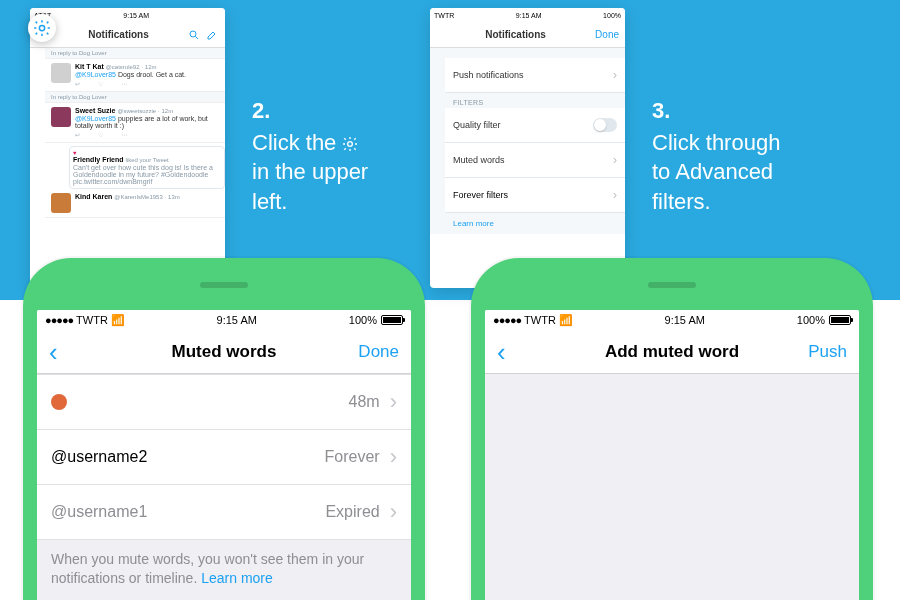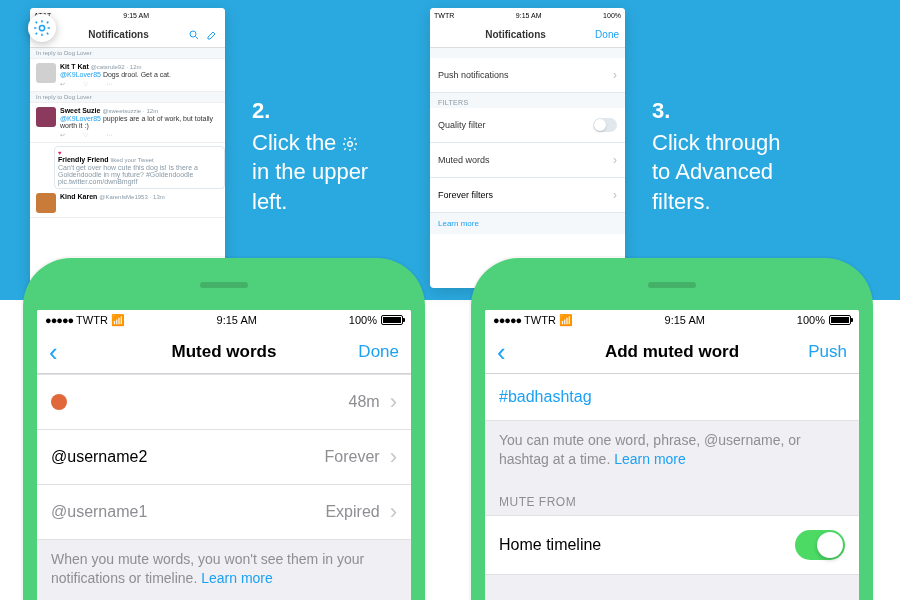--- a/index.html
+++ b/index.html
@@ -6,21 +6,21 @@
   body { width: 900px; height: 600px; background: #fff; overflow: hidden; position: relative; }
   .blue-bg { position: absolute; top: 0; left: 0; width: 900px; height: 300px; background: #2aa9e0; }
   .top-wrap { position: absolute; top: 0; width: 800px; height: 300px; display: flex; }
   .top-half { width: 450px; height: 300px; position: relative; }
   .small-phone { position: absolute; top: 8px; left: 30px; width: 195px; height: 280px; background: #fff; border-radius: 4px; overflow: hidden; box-shadow: 0 4px 16px rgba(0,0,0,.15); }
   .sp-status { height: 14px; background: #fff; display:flex; align-items:center; justify-content:space-between; padding:0 4px; font-size:7px; color:#000; }
   .sp-nav { height: 26px; background:#fff; border-bottom:1px solid #ddd; display:flex; align-items:center; justify-content:space-between; padding:0 6px; }
   .sp-nav-title { font-size:10px; font-weight:600; color:#333; }
   .sp-icon { width:14px; height:14px; display:flex; align-items:center; justify-content:center; }
   .sp-icon svg { width:12px; height:12px; }
-  .sp-body { font-size:7px; color:#666; background:#fff; }
+  .sp-body { font-size:7px; color:#666; background:#fff;padding-left:15px; }
   .sp-reply { background:#f5f8fa; padding:2px 6px; font-size:6px; color:#8899a6; border-bottom:1px solid #eee;}
   .sp-tweet { padding:4px 6px; display:flex; gap:4px; border-bottom:1px solid #eee; }
   .sp-av { width:20px; height:20px; border-radius:3px; background:#ccc; flex-shrink:0; }
   .sp-tc { flex:1; }
   .sp-name { font-size:7px; font-weight:700; color:#000; }
   .sp-handle { font-size:6px; color:#8899a6; }
   .sp-text { font-size:7px; color:#333; margin-top:1px; }
   .sp-mention { color:#1da1f2; }
   .sp-actions { display:flex; gap:18px; margin-top:2px; font-size:6px; color:#aab8c2;}
   .sp-quoted { margin:3px 0 0 24px; border:1px solid #e1e8ed; border-radius:4px; padding:3px; }
@@ -275,27 +275,16 @@
         </div>
         <div class="nav">
           <div class="nav-left">
               <span class="back-chev">‹</span>
             </div>
           <div class="nav-title">Add muted word</div>
           <div class="nav-right">
               <span class="nav-btn">Push</span>
             </div>
         </div>
-        <div class="body">
-          <div class="input-row">#badhashtag</div>
-          <div class="footnote">
-            <span>You can mute one word, phrase, @username, or hashtag at a time.</span> <a>Learn more</a>
-          </div>
-          <div class="sect-h">MUTE FROM</div>
-          <div class="row first">
-            <span>Home timeline</span>
-            <span class="toggle-on"></span>
-          </div>
-        </div>
       </div>
     </div>
   </div>
 </div>
 
 </body></html>

